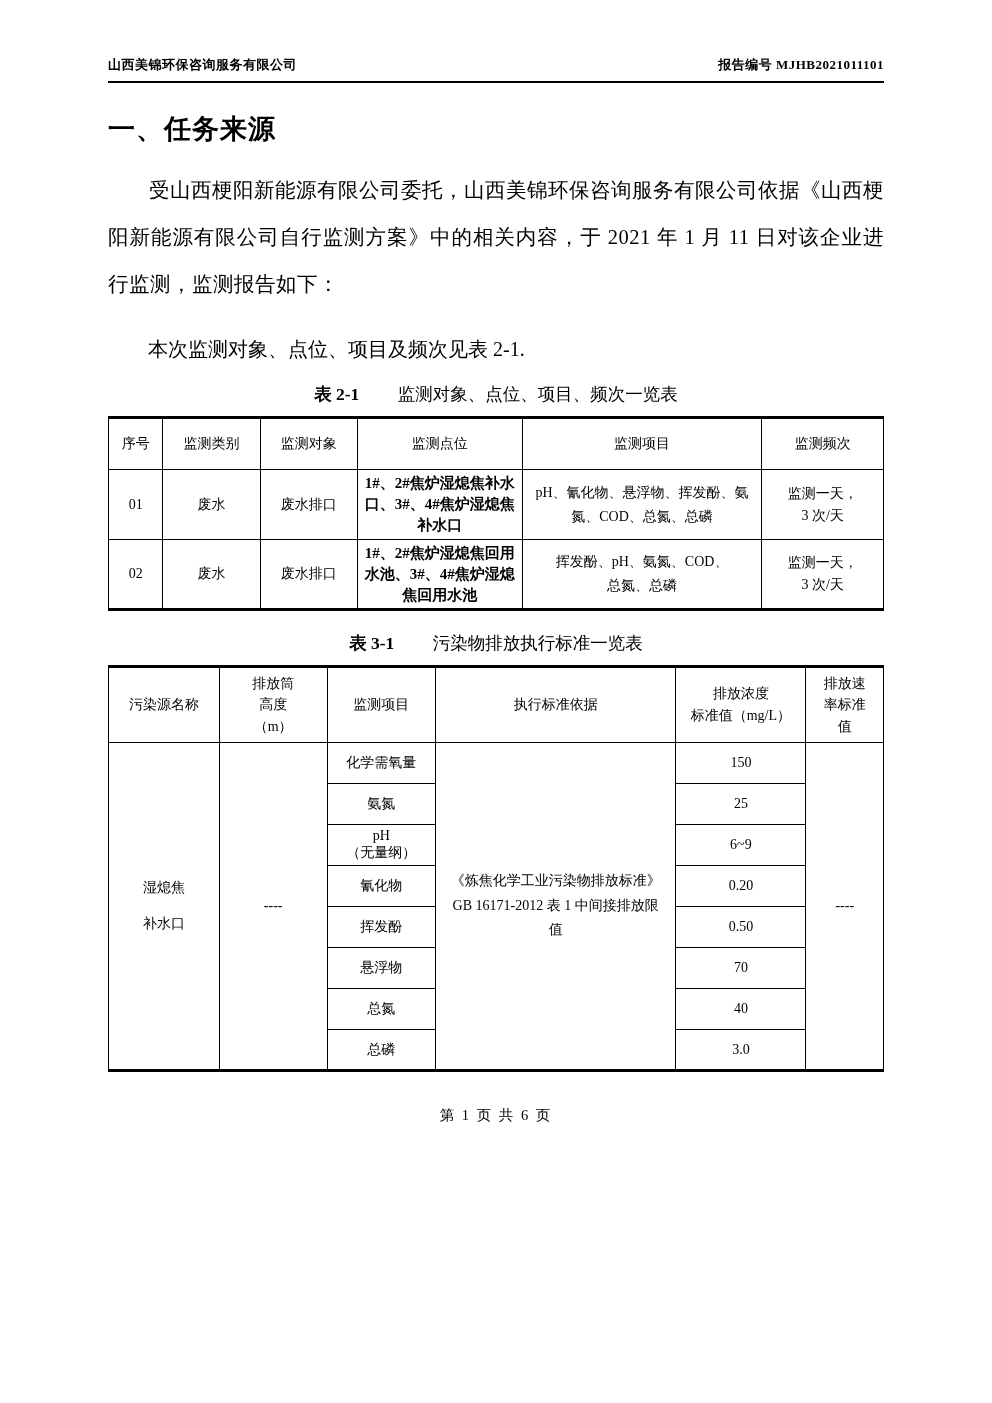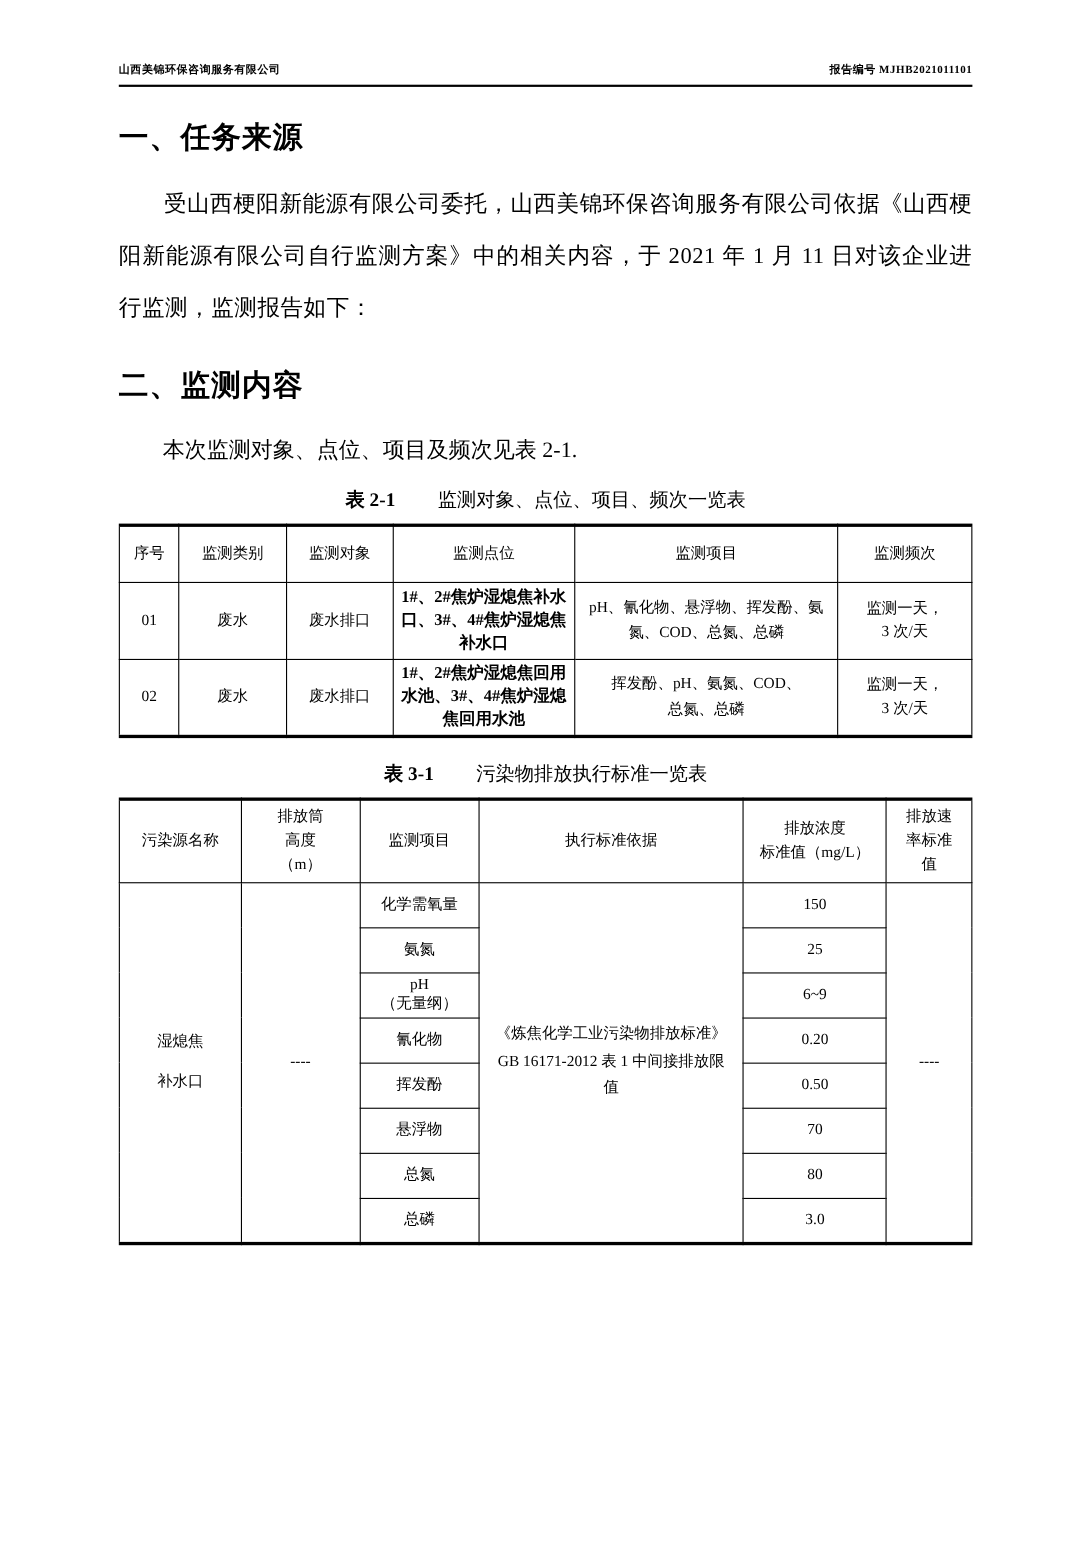--- a/index.html
+++ b/index.html
@@ -12,21 +12,21 @@
     position: relative;
     width: 992px; height: 1403px;
     box-sizing: border-box;
     padding: 56px 108px 0 108px;
     overflow: hidden;
   }
   .doc-header {
     display: flex;
     justify-content: space-between;
     align-items: flex-end;
-    font-size: 10px;
+    font-size: 13px;
     font-weight: 600;
     letter-spacing: 0.5px;
     padding-bottom: 7px;
   }
   .header-rule {
     border: none;
     border-top: 2px solid #000;
     margin: 0;
   }
   h1.section-title {
@@ -98,21 +98,20 @@
 
   <header class="doc-header">
     <span>山西美锦环保咨询服务有限公司</span>
     <span>报告编号 MJHB2021011101</span>
   </header>
   <hr class="header-rule">
 
   <h1 class="section-title">一、任务来源</h1>
   <p class="body-text">受山西梗阳新能源有限公司委托，山西美锦环保咨询服务有限公司依据《山西梗阳新能源有限公司自行监测方案》中的相关内容，于 2021 年 1 月 11 日对该企业进行监测，监测报告如下：</p>
 
-  <h1 class="section-title">二、监测内容</h1>
   <p class="lead">本次监测对象、点位、项目及频次见表 2-1.</p>
   <div class="caption">
     <span class="cap-label">表 2-1</span><span class="cap-text">监测对象、点位、项目、频次一览表</span>
   </div>
 
   <table class="t21">
     <colgroup>
       <col style="width:7%">
         <col style="width:12.6%">
         <col style="width:12.5%">
@@ -207,23 +206,24 @@
       <tr>
         <td>挥发酚</td>
         <td>0.50</td>
       </tr>
       <tr>
         <td>悬浮物</td>
         <td>70</td>
       </tr>
       <tr>
         <td>总氮</td>
-        <td>80</td>
+        <td>40</td>
       </tr>
       <tr>
         <td>总磷</td>
         <td>3.0</td>
       </tr>
     </tbody>
   </table>
 
+  <div class="page-footer">第 1 页 共 6 页</div>
 
 </div>
 
 </body></html>

